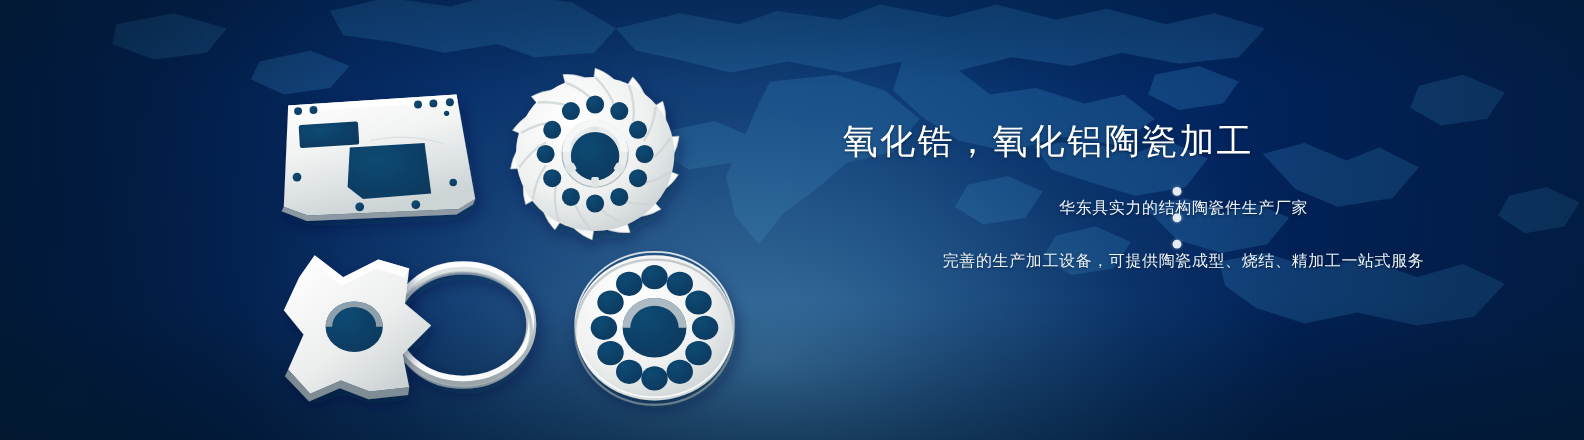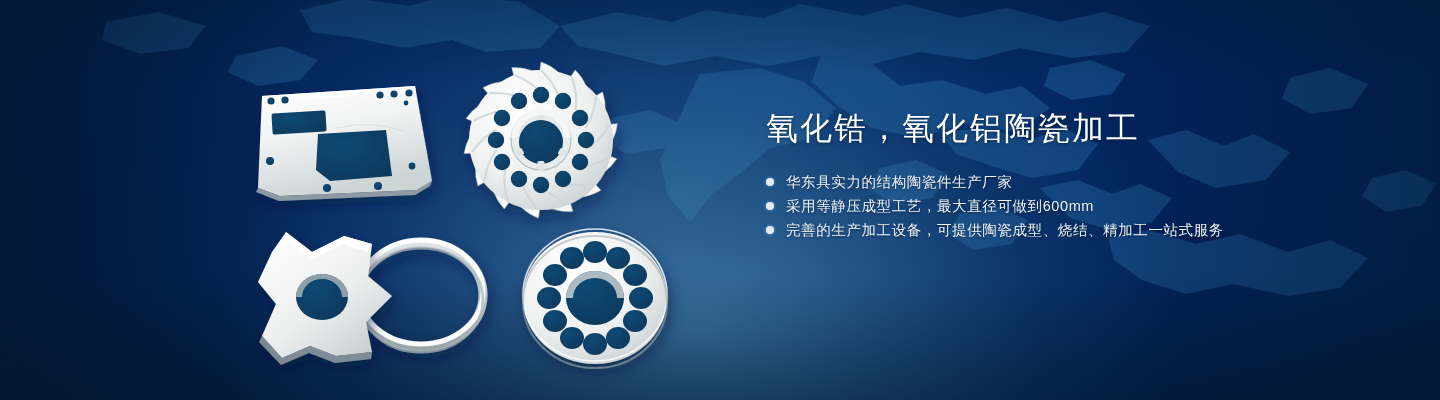--- a/index.html
+++ b/index.html
@@ -89,20 +89,21 @@
   }
   .bullets {
     list-style:none;
     margin-top:22px;
   }
   .bullet {
     display:flex;
     align-items:center;
     height:24px;
     margin-bottom:0px;
+    flex-direction:column;
   }
   .dot {
     flex:0 0 auto;
     width:8px; height:8px;
     border-radius:50%;
     background:#e4ecf2;
     box-shadow:0 0 3px rgba(255,255,255,0.45);
     margin-right:12px;
   }
   .bullet-text {
@@ -324,21 +325,20 @@
   <div class="copy">
     <div class="headline">氧化锆，氧化铝陶瓷加工</div>
 
     <ul class="bullets">
       <li class="bullet">
         <span class="dot"></span>
         <span class="bullet-text">华东具实力的结构陶瓷件生产厂家</span>
       </li>
       <li class="bullet">
         <span class="dot"></span>
-        <span class="bullet-text">采用等静压成型工艺，最大直径可做到600mm</span>
       </li>
       <li class="bullet">
         <span class="dot"></span>
         <span class="bullet-text">完善的生产加工设备，可提供陶瓷成型、烧结、精加工一站式服务</span>
       </li>
     </ul>
   </div>
 
 </div>
 

